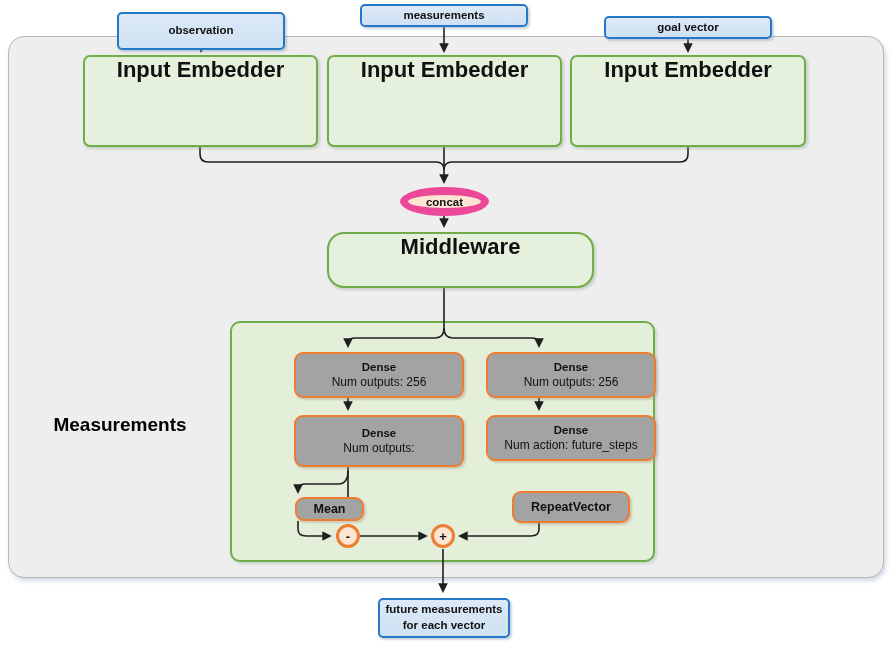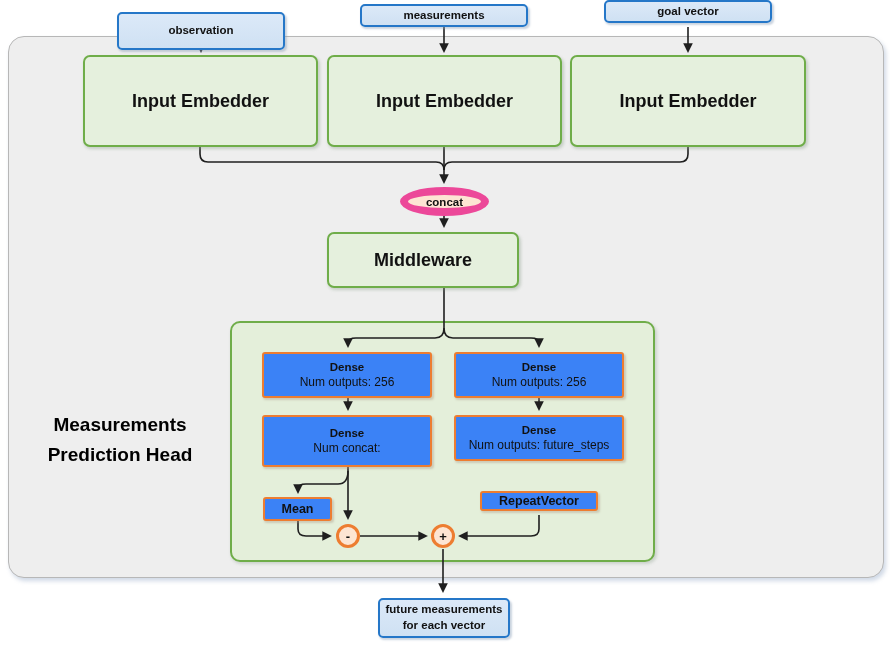--- a/index.html
+++ b/index.html
@@ -18,28 +18,28 @@
 
   
   .io-box{background:linear-gradient(180deg,#dce9f8 0%,#cfe1f3 100%);
           border:2.5px solid #2577c8;border-radius:5px;
           display:flex;align-items:center;justify-content:center;flex-direction:column;
           font-weight:bold;font-size:11.5px;line-height:1.35;text-align:center;
           box-shadow:1.5px 2px 2px rgba(140,160,185,.45);}
 
   
   .green-box{background:#e5f0dd;border:2.5px solid #6fad49;border-radius:7px;
-             display:flex;align-items:center;justify-content:center;
-             font-weight:bold;font-size:18px;text-align:center;
+             display:flex;align-items:flex-start;justify-content:center;
+             font-weight:bold;font-size:22px;text-align:center;
              box-shadow:1.5px 2px 3px rgba(140,160,140,.4);}
 
   
-  .orange-box{background:#3b82f6;border:2.5px solid #ed7d31;border-radius:3px;
+  .orange-box{background:#a3a3a3;border:2.5px solid #ed7d31;border-radius:9px;
               display:flex;align-items:center;justify-content:center;flex-direction:column;
-              text-align:center;line-height:1.32;box-shadow:1.5px 2px 2px rgba(170,150,130,.4);}
+              text-align:center;line-height:1.32;box-shadow:1.5px 2px 2px rgba(170,150,130,.4);margin-left:32px;}
   .orange-box .t1{font-weight:bold;font-size:11.5px;}
   .orange-box .t2{font-weight:normal;font-size:12px;text-align:right;}
   .orange-small{font-weight:bold;font-size:12.5px;}
 
   
   .ellipse{background:#fde5d3;border:8px solid #ec4899;border-radius:50%;
            display:flex;align-items:center;justify-content:center;
            font-weight:bold;font-size:11.5px;}
 
   
@@ -96,69 +96,68 @@
       <path d="M443,549 V591" marker-end="url(#ah)"></path>
     </g>
   </svg>
 
   <div class="abs io-box node" style="left:117px;top:12px;width:168px;height:38px;">
     <span>observation</span>
   </div>
   <div class="abs io-box node" style="left:360px;top:4px;width:168px;height:23px;">
     <span>measurements</span>
   </div>
-  <div class="abs io-box node" style="left:604px;top:0;width:168px;height:23px;">
+  <div class="abs io-box node" style="left:604px;top:16px;width:168px;height:23px;">
     <span>goal vector</span>
   </div>
 
   <div class="abs green-box node" style="left:83px;top:55px;width:235px;height:92px;">
     <span>Input Embedder</span>
   </div>
   <div class="abs green-box node" style="left:327px;top:55px;width:235px;height:92px;">
     <span>Input Embedder</span>
   </div>
   <div class="abs green-box node" style="left:570px;top:55px;width:236px;height:92px;">
     <span>Input Embedder</span>
   </div>
 
   <div class="abs ellipse node" style="left:400px;top:187px;width:89px;height:29px;">
     <span>concat</span>
   </div>
 
-  <div class="abs green-box node" style="left:327px;top:232px;width:192px;height:56px;">
+  <div class="abs green-box node" style="left:327px;top:232px;width:267px;height:56px;border-radius:17px;">
     <span>Middleware</span>
   </div>
 
   <div class="abs head-label node" style="left:18px;top:410px;width:204px;">
     <div>Measurements</div>
-    <div>Prediction Head</div>
   </div>
 
   <div class="abs orange-box node" style="left:262px;top:352px;width:170px;height:46px;">
     <span class="t1">Dense</span>
     <span class="t2">Num outputs: 256</span>
   </div>
   <div class="abs orange-box node" style="left:454px;top:352px;width:170px;height:46px;">
     <span class="t1">Dense</span>
     <span class="t2">Num outputs: 256</span>
   </div>
 
   <div class="abs orange-box node" style="left:262px;top:415px;width:170px;height:52px;">
     <span class="t1">Dense</span>
-    <span class="t2">Num concat:</span>
+    <span class="t2">Num outputs:</span>
   </div>
   <div class="abs orange-box node" style="left:454px;top:415px;width:170px;height:46px;">
     <span class="t1">Dense</span>
-    <span class="t2">Num outputs: future_steps</span>
+    <span class="t2">Num action: future_steps</span>
   </div>
 
   <div class="abs orange-box orange-small node" style="left:263px;top:497px;width:69px;height:24px;">
     <span>Mean</span>
   </div>
-  <div class="abs orange-box orange-small node" style="left:480px;top:491px;width:118px;height:20px;">
+  <div class="abs orange-box orange-small node" style="left:480px;top:491px;width:118px;height:32px;">
     <span>RepeatVector</span>
   </div>
 
   <div class="abs op-circle node" style="left:336px;top:524px;width:24px;height:24px;">
     <span>-</span>
   </div>
   <div class="abs op-circle node" style="left:431px;top:524px;width:24px;height:24px;">
     <span>+</span>
   </div>
 

